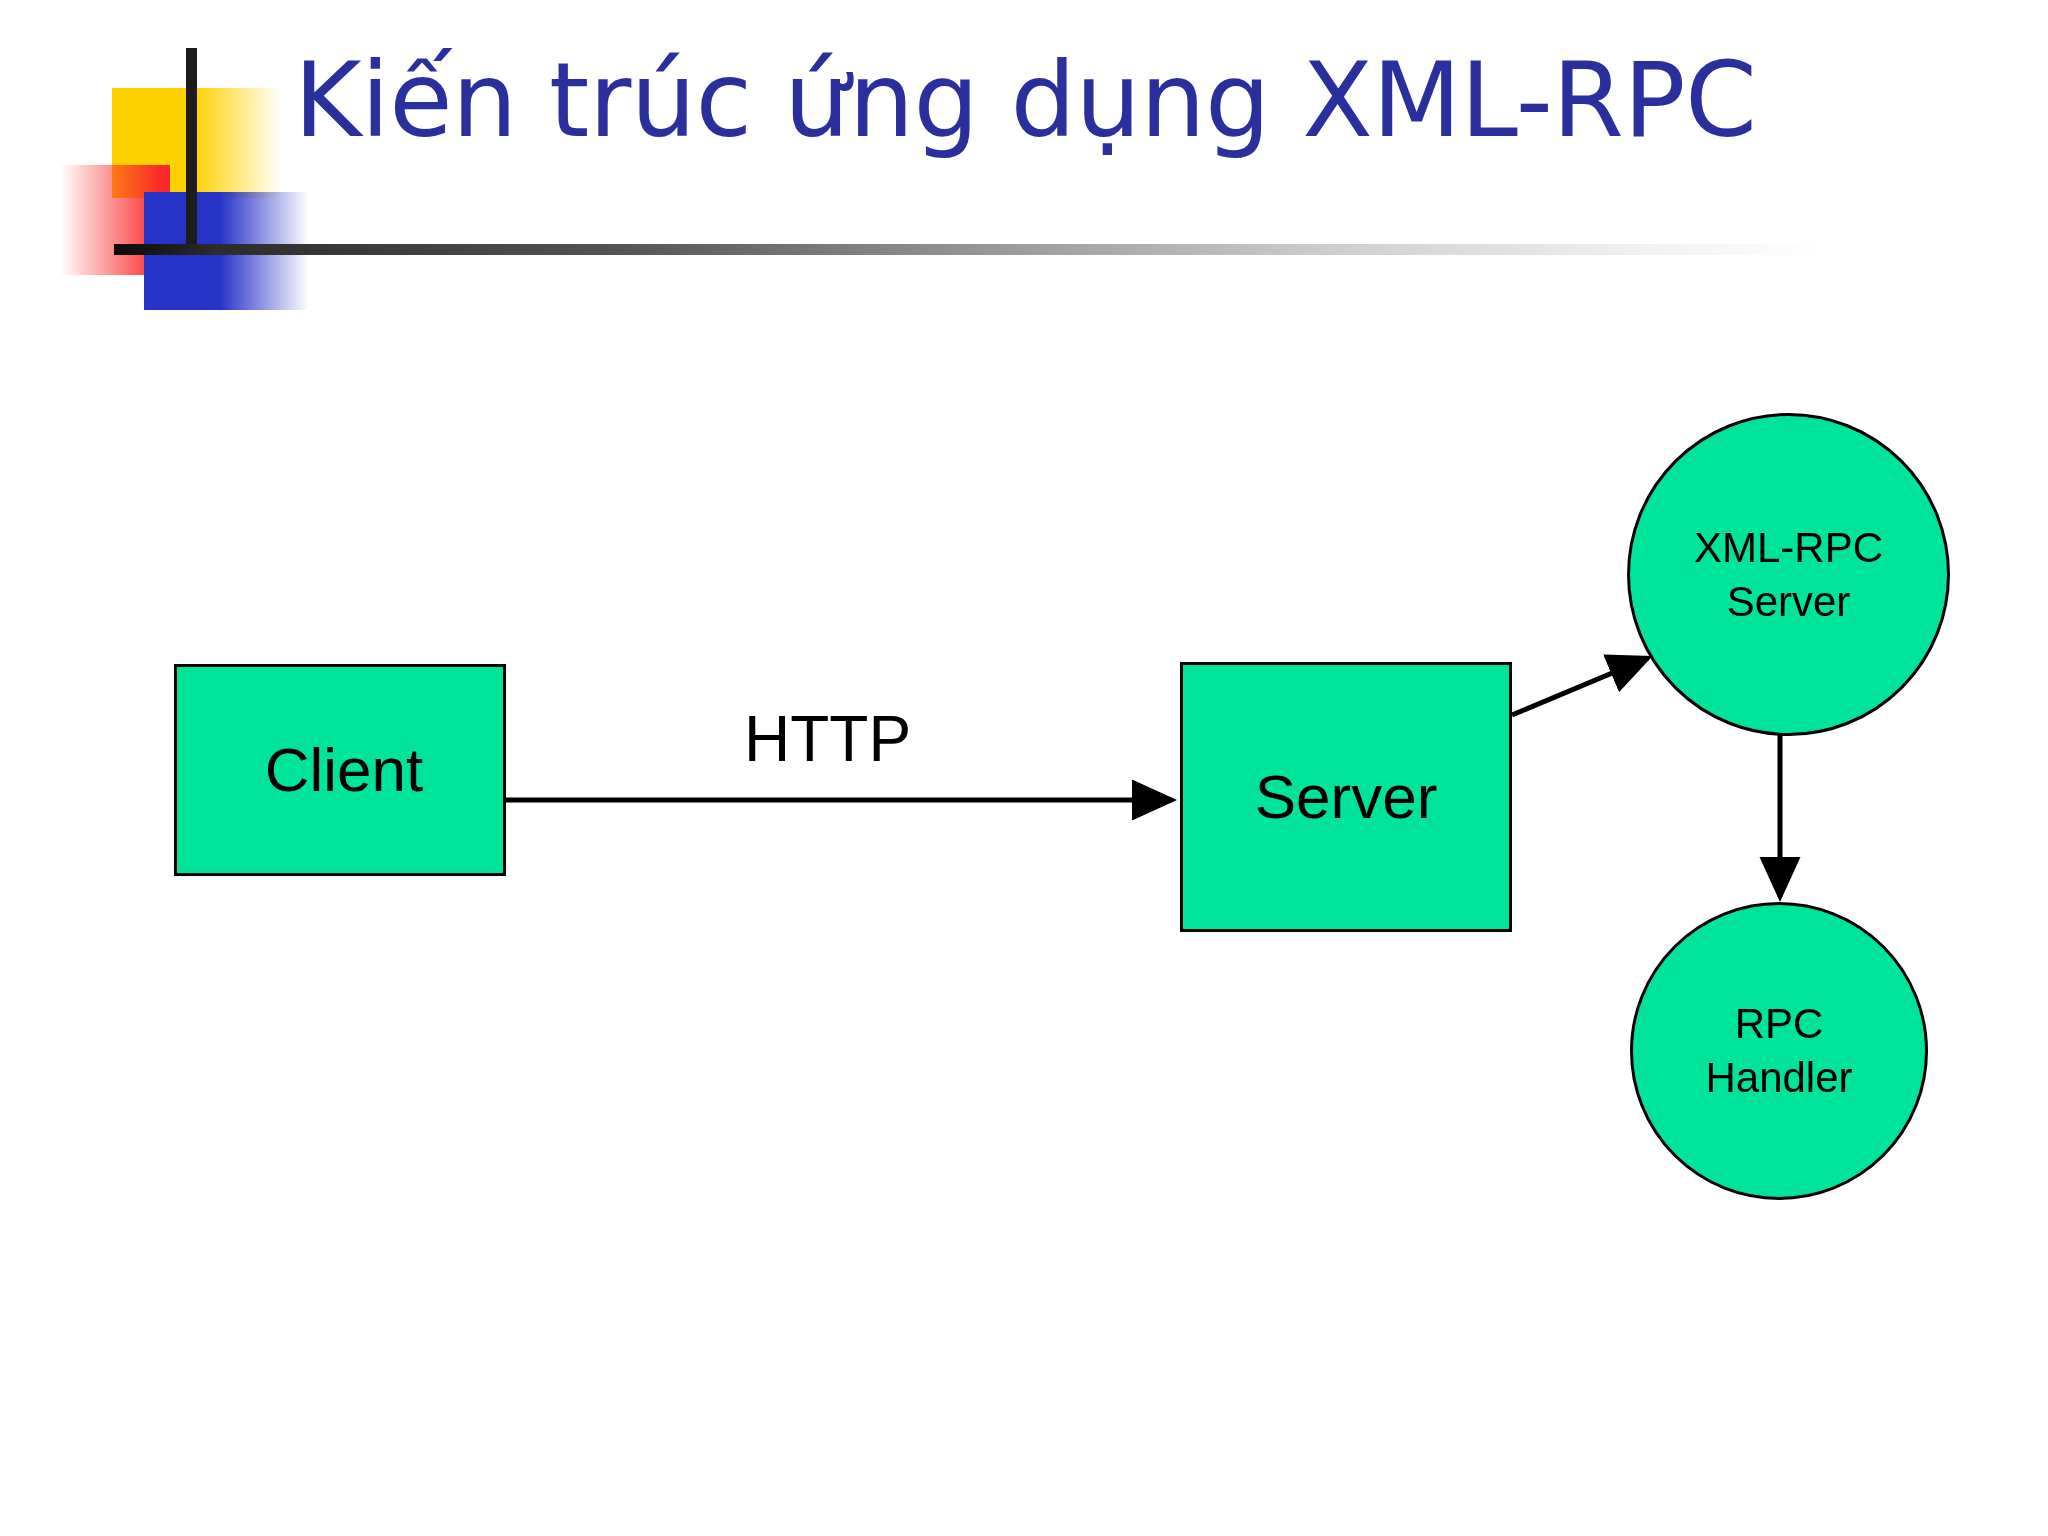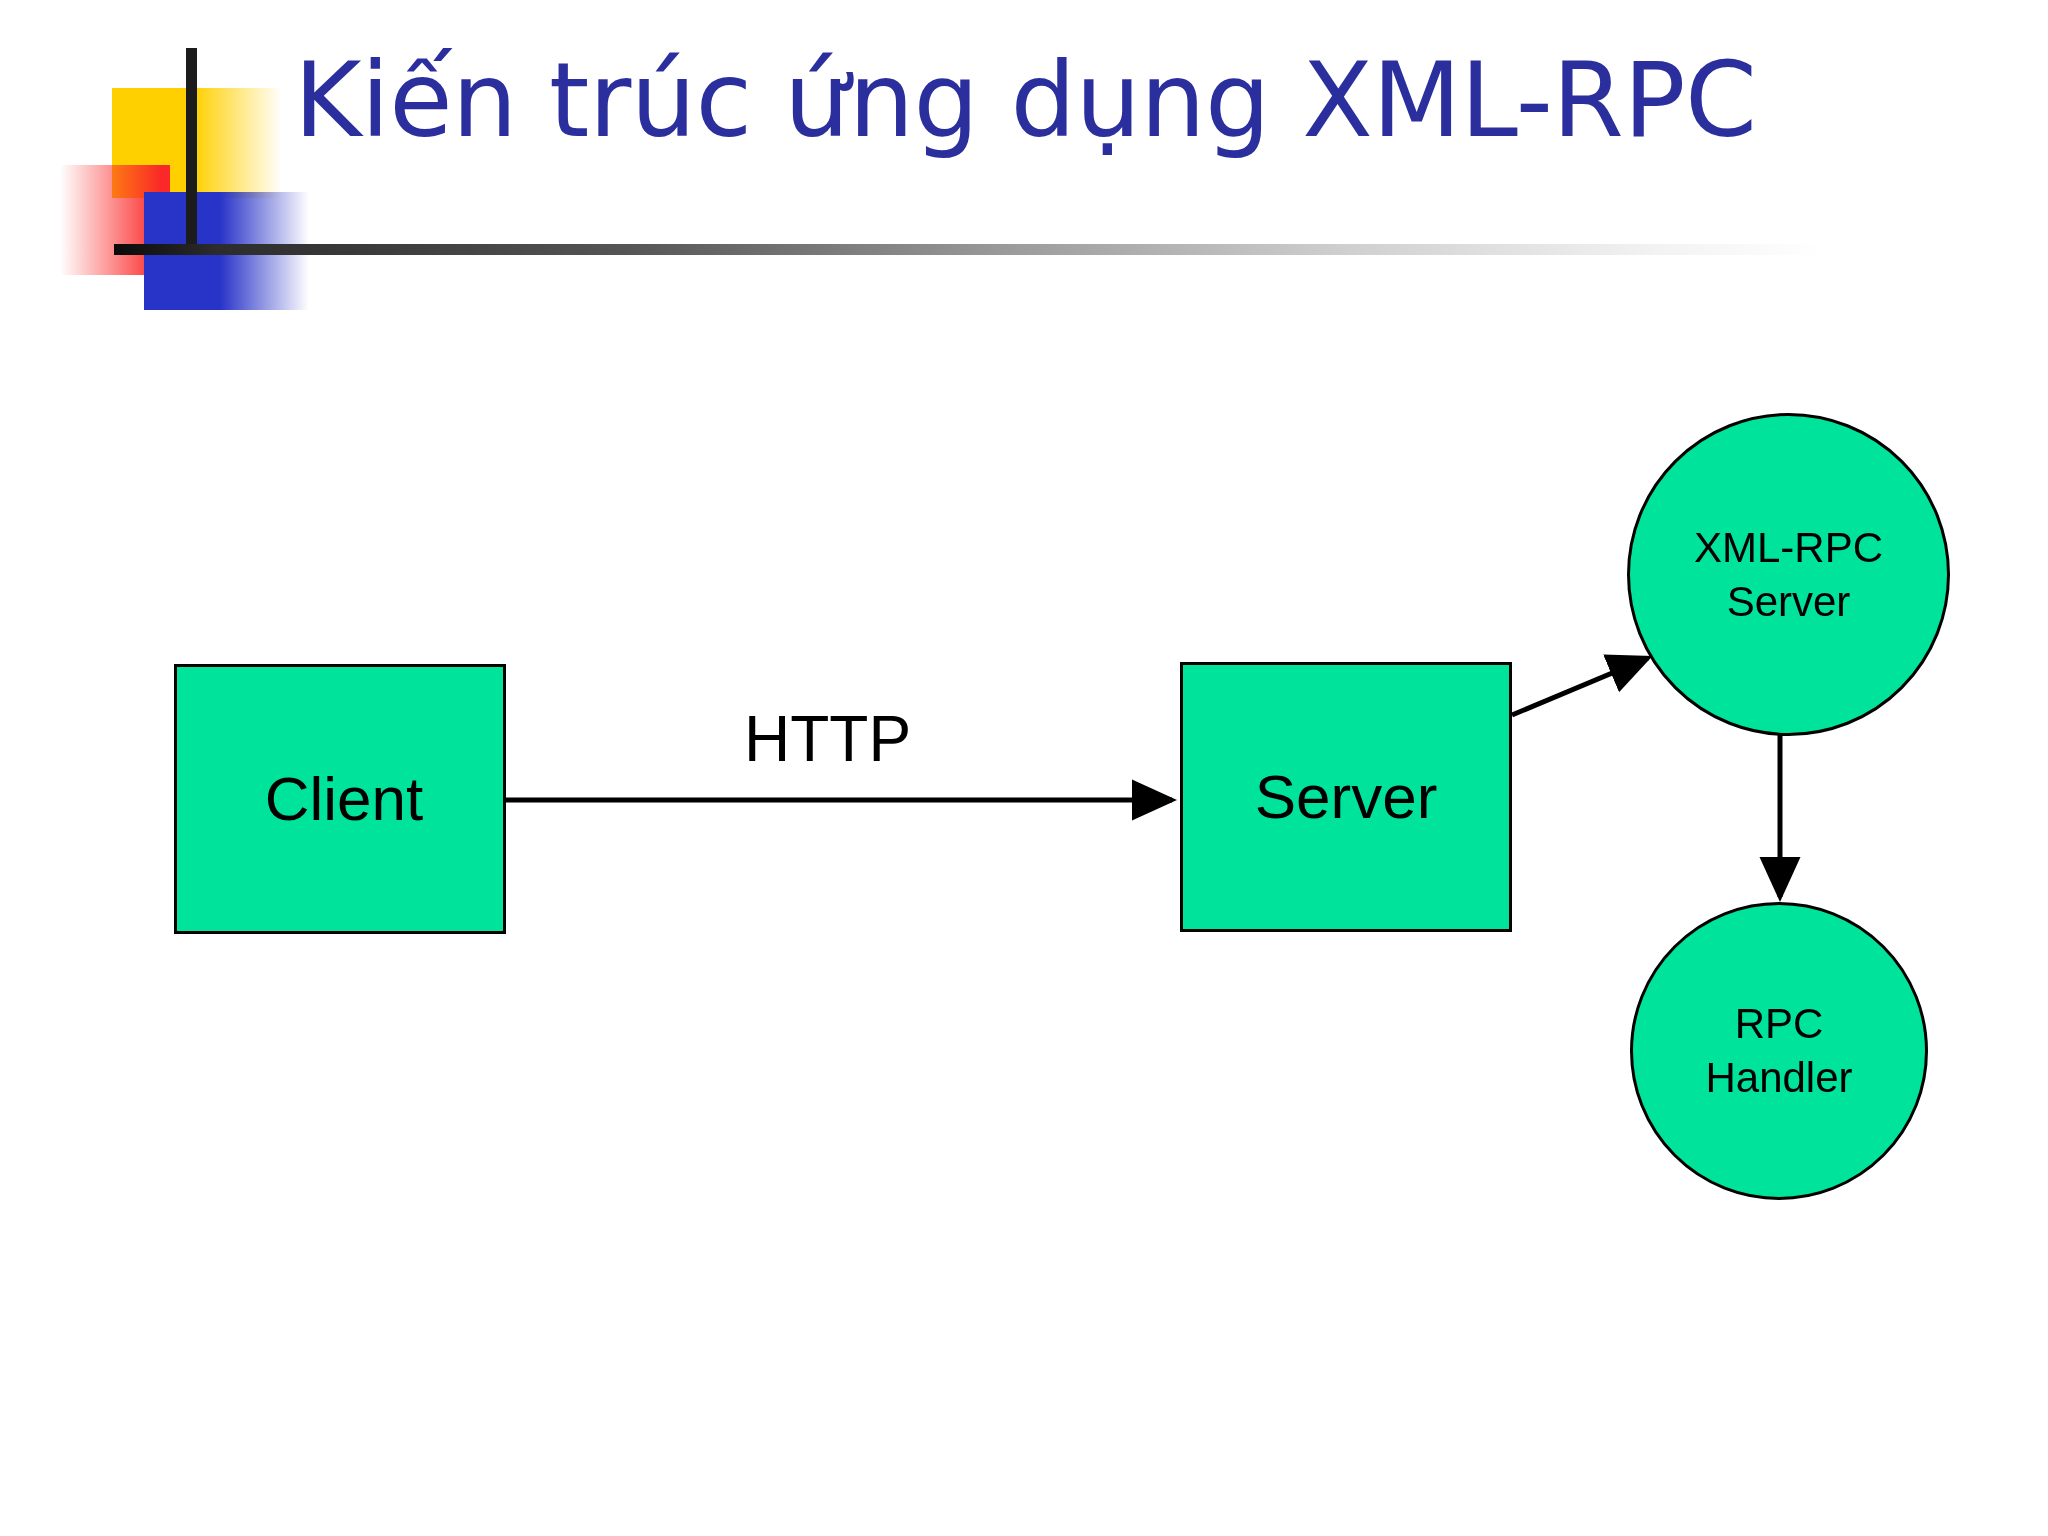--- a/index.html
+++ b/index.html
@@ -109,21 +109,21 @@
     justify-content: center;
     color: #000000;
     font-family: "Liberation Sans", sans-serif;
     font-size: 62px;
     line-height: 1.05;
   }
   #node-client {
     left: 152px;
     top: 664px;
     width: 332px;
-    height: 270px;
+    height: 212px;
     padding-left: 8px;
   }
   #node-server {
     left: 1158px;
     top: 662px;
     width: 332px;
     height: 270px;
   }
 
   .node-circle {

